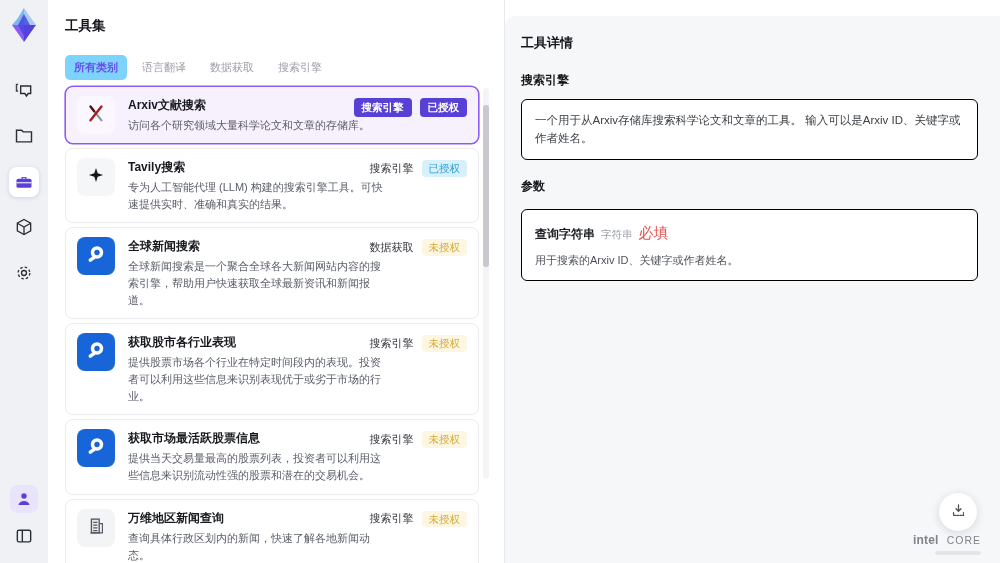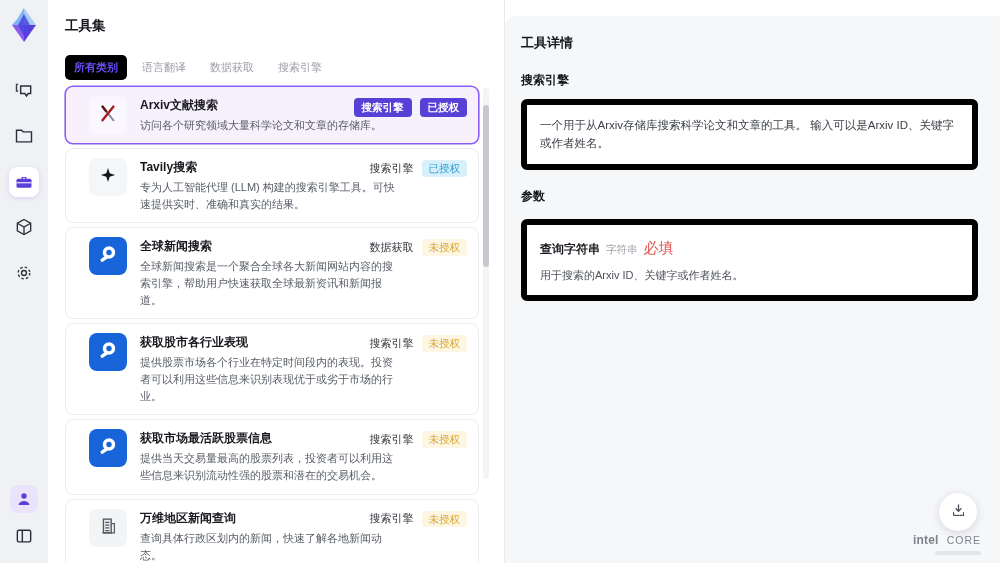--- a/index.html
+++ b/index.html
@@ -18,23 +18,23 @@
   .ni-cube{margin-top:15px;}
   .ni-gear{margin-top:16px;}
   .side-spacer{flex:1;}
   .ni-user{background:#e9e4fb;width:28px;height:28px;margin-bottom:8px;}
   .ni-toggle{margin-bottom:12px;}
   
   .tools-panel{position:absolute;left:48px;top:0;width:456px;height:481px;background:#fff;}
   .panel-title{position:absolute;left:17px;top:17px;font-size:13.5px;font-weight:bold;color:#15171c;margin:0;}
   .tabs{position:absolute;left:17px;top:55px;display:flex;gap:6px;align-items:center;font-size:11px;}
   .tab{color:#9b9ea6;padding:5px 9px;border-radius:5px;cursor:pointer;white-space:nowrap;}
-  .tab.active{background:#000000;color:#6a4cf0;font-weight:bold;}
+  .tab.active{background:#7dd3fc;color:#6a4cf0;font-weight:bold;}
   .tool-list{position:absolute;left:17px;top:86px;width:414px;}
-  .tool-card{position:relative;display:flex;align-items:flex-start;padding:9px 23px;
+  .tool-card{position:relative;display:flex;align-items:flex-start;padding:9px 11px;
              border:1px solid #ececf0;border-radius:8px;margin-bottom:4px;background:#fff;
              box-sizing:border-box;cursor:pointer;}
   .tool-card.selected{background:#f7f0fd;border:1px solid #8a5cf5;box-shadow:0 0 0 .6px #8a5cf5;}
   .tool-icon{width:38px;height:38px;border-radius:8px;margin-right:13px;flex:none;
              display:flex;align-items:center;justify-content:center;}
   .tool-icon.arxiv{background:#fbf7fe;}
   .tool-icon.tavily{background:#f5f6f8;}
   .tool-icon.news-blue{background:#1765d8;}
   .tool-icon.building{background:#f3f4f6;}
   .tool-body{flex:1;min-width:0;}
@@ -48,21 +48,21 @@
   .badge.yellow{background:#fdf6e3;color:#d9a832;}
   .scrollbar{position:absolute;right:15px;top:88px;bottom:2px;width:6px;background:#f3f4f6;border-radius:3px;}
   .scroll-thumb{position:absolute;top:17px;left:0;width:6px;height:162px;background:#c7c9ce;border-radius:3px;cursor:grab;}
   .divider{position:absolute;left:504px;top:0;width:1px;height:563px;background:#e7e9ec;}
   
   .details-panel{position:absolute;left:505px;top:16px;width:495px;height:555px;background:#f6f7f9;
                  border-radius:10px 0 0 0;box-sizing:border-box;}
   .dp-title{margin:18px 0 0 16px;font-size:13px;font-weight:bold;color:#15171c;}
   .dp-sub{margin:20px 0 0 16px;font-size:12px;font-weight:bold;color:#15171c;}
   .dp-sub.params{margin-top:18px;}
-  .box{margin:10px 22px 0 16px;background:#fff;border:6px solid #000000;border-radius:6px;
+  .box{margin:10px 22px 0 16px;background:#fff;border:1px solid #000000;border-radius:6px;
        padding:11px 13px;font-size:11.5px;color:#3c4046;line-height:1.6;}
   .box.param{margin-top:14px;}
   .param-head{display:flex;align-items:baseline;gap:6px;}
   .param-name{font-size:12px;font-weight:bold;color:#17191e;}
   .param-type{font-size:10.5px;color:#9aa0a8;}
   .param-required{font-size:15px;color:#e0524f;text-align:right;}
   .param-desc{margin-top:7px;font-size:11px;color:#4d5158;}
   .download-btn{position:absolute;right:23px;top:477px;width:38px;height:38px;border-radius:50%;
                 background:#fff;border:none;box-shadow:0 2px 10px rgba(20,24,40,.14);
                 display:flex;align-items:center;justify-content:center;cursor:pointer;}

